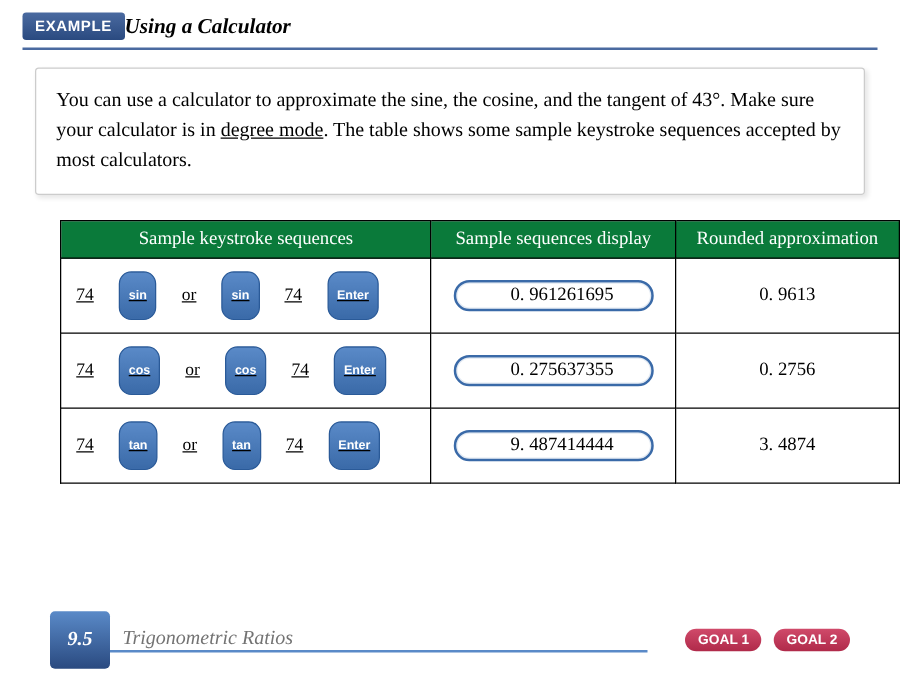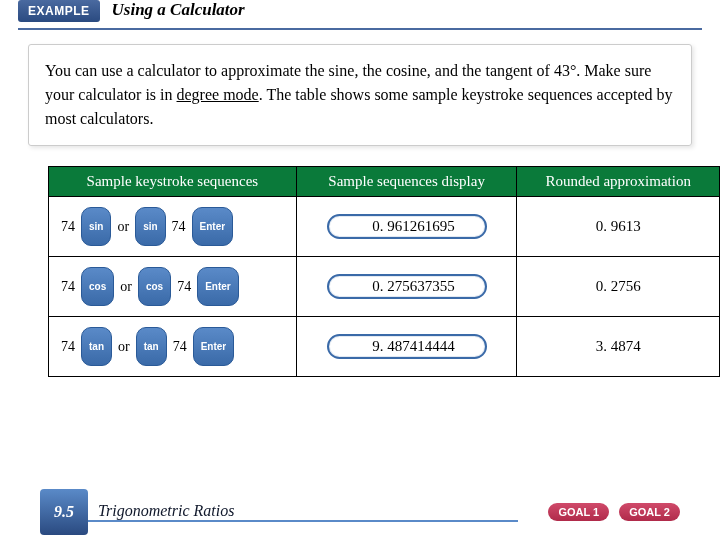--- a/index.html
+++ b/index.html
@@ -8,23 +8,22 @@
     width: 720px;
     height: 540px;
     background: #fff;
     font-family: Arial, Helvetica, sans-serif;
     font-size: 14px;
     color: #000;
     position: relative;
   }
   .header {
     display: flex;
-    align-items: flex-start;
-    padding: 0 18px 6px 18px;
-    gap: 12px;
+    align-items: center;
+    padding: 10px 18px 6px 18px;
   }
   .example-badge {
     background: linear-gradient(#4a6aa0, #2a4a80);
     color: #fff;
     font-size: 12px;
     font-weight: bold;
     padding: 4px 10px;
     border-radius: 3px;
     letter-spacing: 0.5px;
   }
@@ -64,21 +63,21 @@
     padding: 6px 8px;
     font-weight: normal;
   }
   .table td {
     border: 1px solid #000;
     padding: 10px 8px;
     text-align: center;
     vertical-align: middle;
   }
   .table td.seq { text-align: left; padding-left: 12px; }
-  .seq-cell { display: flex; align-items: center; gap: 6px; font-size: 14px; }
+  .seq-cell { display: flex; align-items: center; gap: 20px; font-size: 14px; text-decoration: underline; }
   .num { font-family: "Times New Roman", serif; }
   .key {
     display: inline-block;
     background: linear-gradient(#5a8ac8, #3a6aa8);
     color: #fff;
     font-size: 10px;
     font-weight: bold;
     padding: 13px 7px;
     border-radius: 10px;
     border: 1px solid #2a5a98;
@@ -116,21 +115,21 @@
     color: #fff;
     font-weight: bold;
     font-style: italic;
     font-family: "Times New Roman", serif;
     font-size: 16px;
     padding: 14px 14px;
     border-radius: 4px;
   }
   .sec-title {
     flex: 1;
-    color: #0f172a;
+    color: #737373;
     font-style: italic;
     font-family: "Times New Roman", serif;
     font-size: 16px;
     padding-left: 10px;
     border-bottom: 2px solid #5a8ac8;
   }
   .goals { display: flex; gap: 10px; margin-left: 30px; }
   .goal {
     background: linear-gradient(#d04a6a, #b02a4a);
     color: #fff;

